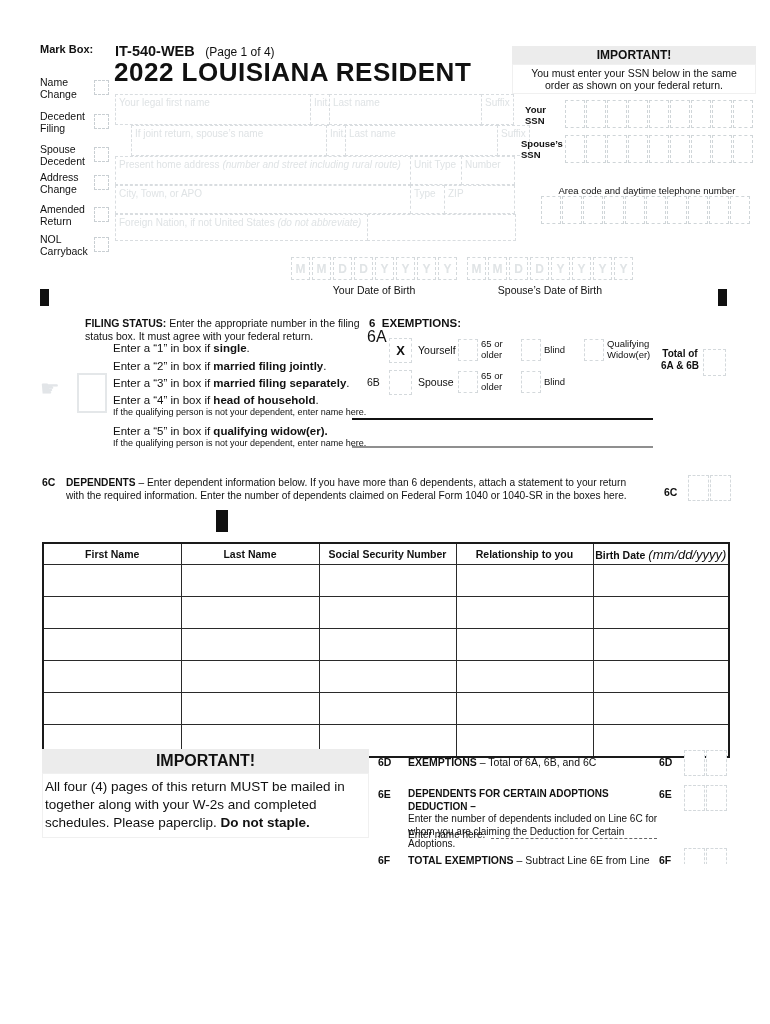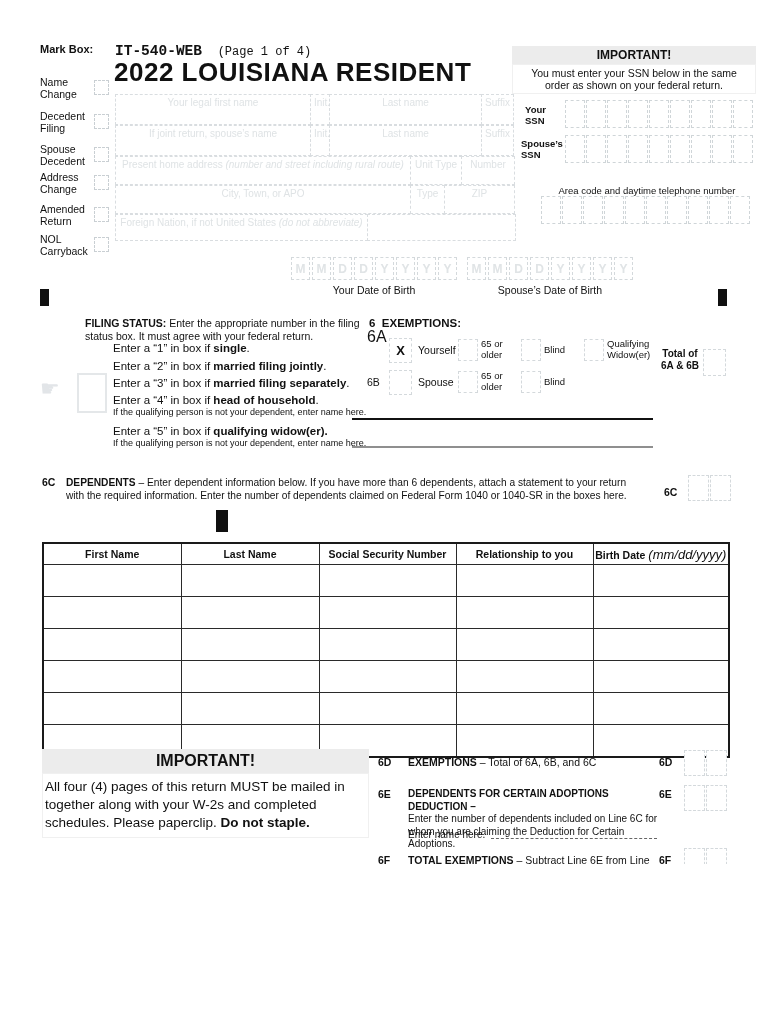--- a/index.html
+++ b/index.html
@@ -6,21 +6,21 @@
   .page{position:relative;width:770px;height:864px;background:#fff;overflow:hidden;
         font-family:"Liberation Sans",sans-serif;color:#111;}
   .abs{position:absolute;}
   .pre{white-space:pre-line;}
   .b{font-weight:bold;}
   .i{font-style:italic;}
   
   .fcell{border:1px dashed #d9dde0;color:#dfe3e5;font-size:10px;padding:2px 3px;
          box-sizing:border-box;overflow:hidden;background:#fff;}
   .frow{display:flex;position:absolute;}
-  .frow .fcell{margin-left:-1px;text-align:center;}
+  .frow .fcell{margin-left:-1px;}
   .frow .fcell:first-child{margin-left:0;}
   
   .cells{display:flex;gap:1px;position:absolute;}
   .cell{width:20px;height:28px;border:1px dashed #cfd5d8;box-sizing:border-box;background:#fff;}
   .dcell{width:19px;height:23px;border:1px dashed #d4d9dc;box-sizing:border-box;color:#e0e4e6;
          font-weight:bold;font-size:12px;display:flex;align-items:center;justify-content:center;}
   .bcell{width:21px;height:26px;border:1px dashed #d4d9dc;box-sizing:border-box;background:#fff;}
   .chk{width:13px;height:13px;border:1px dashed #c9cfd3;position:absolute;background:#fff;}
   .exbox{width:18px;height:20px;border:1px dashed #d4d9dc;position:absolute;background:#fff;}
   .mark{position:absolute;background:#101010;}
@@ -63,34 +63,34 @@
   <div class="chk" style="left:94px;top:175px;"></div>
 
   <div class="abs pre" style="left:40px;top:203px;font-size:10.5px;line-height:1.18;">Amended
 Return</div>
   <div class="chk" style="left:94px;top:207px;"></div>
 
   <div class="abs pre" style="left:40px;top:233px;font-size:10.5px;line-height:1.18;">NOL
 Carryback</div>
   <div class="chk" style="left:94px;top:237px;"></div>
 
-  <div class="abs" style="left:115px;top:42px;font-family:Liberation Mono, monospace;">
+  <div class="abs" style="left:115px;top:42px;">
     <span class="b" style="font-size:14.5px;">IT-540-WEB</span>
     <span style="font-size:12px;margin-left:6px;">(Page 1 of 4)</span>
   </div>
   <div class="abs b" style="left:114px;top:57px;font-size:26px;letter-spacing:0.5px;">2022 LOUISIANA RESIDENT</div>
 
   <div class="frow" style="left:115px;top:94px;">
     <div class="fcell" style="width:196px;height:31px;">Your legal first name</div>
     <div class="fcell" style="width:20px;height:31px;">Init.</div>
     <div class="fcell" style="width:153px;height:31px;">Last name</div>
     <div class="fcell" style="width:33px;height:31px;">Suffix</div>
   </div>
   <div class="frow" style="left:115px;top:125px;">
-    <div class="fcell" style="width:196px;height:31px;">If joint return, spouse’s name</div>
+    <div class="fcell" style="width:196px;height:31px;margin-left:16px;">If joint return, spouse’s name</div>
     <div class="fcell" style="width:20px;height:31px;">Init.</div>
     <div class="fcell" style="width:153px;height:31px;">Last name</div>
     <div class="fcell" style="width:33px;height:31px;">Suffix</div>
   </div>
   <div class="frow" style="left:115px;top:156px;">
     <div class="fcell" style="width:296px;height:29px;"><span>Present home address </span><span class="i">(number and street including rural route)</span></div>
     <div class="fcell" style="width:52px;height:29px;">Unit Type</div>
     <div class="fcell" style="width:54px;height:29px;">Number</div>
   </div>
   <div class="frow" style="left:115px;top:185px;">

